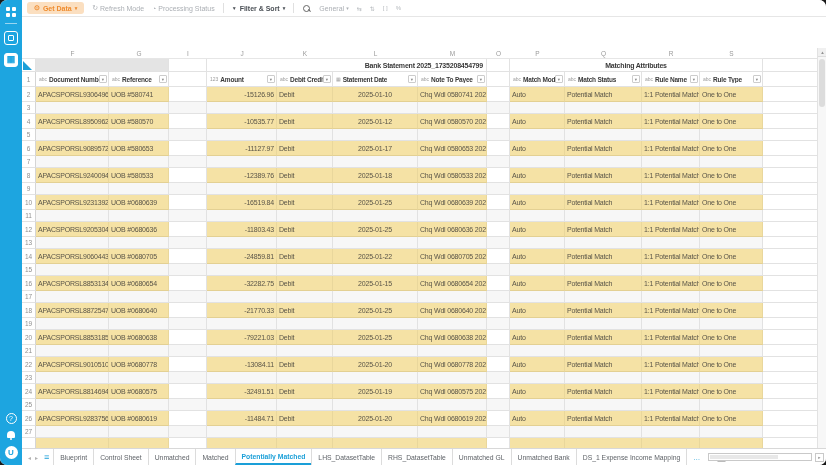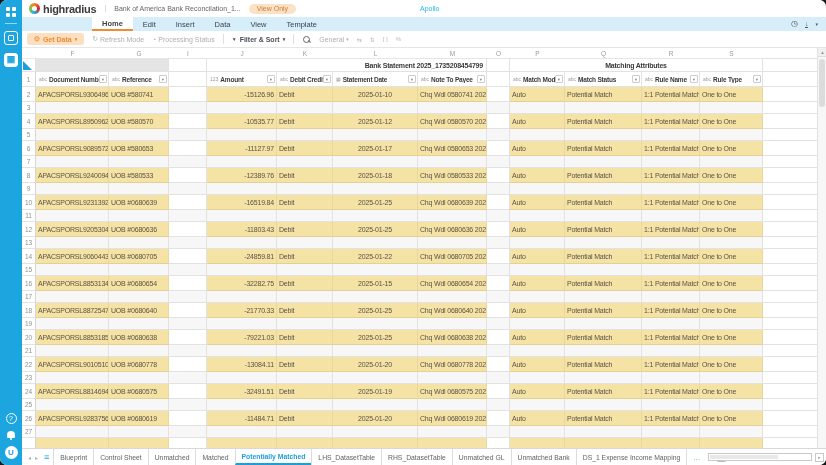--- a/index.html
+++ b/index.html
@@ -144,45 +144,21 @@
       </div>
     <div class="sb-bottom">
       <div class="help-circle">?</div>
       <div class="bell"></div>
       <div class="avatar">U</div>
     </div>
   </div>
 
   <div class="main">
 
-    <div class="topbar">
-      <span class="logo-ring">
-          <span></span>
-        </span>
-      <span class="logo-text">highradius</span>
-      <span class="doc-title">Bank of America Bank Reconcilation_1...</span>
-      <span class="view-only">View Only</span>
-      <span class="apollo">Apollo</span>
-    </div>
-
-    <div class="menubar">
-      <div id="menu-tabs" style="display:flex;align-items:stretch;">
-          <div class="mtab active">Home</div>
-          <div class="mtab">Edit</div>
-          <div class="mtab">Insert</div>
-          <div class="mtab">Data</div>
-          <div class="mtab">View</div>
-          <div class="mtab">Template</div>
-        </div>
-      <div class="menu-right">
-        <span class="mi-clock">◷</span>
-        <span class="mi-dl">↓</span>
-        <span class="mi-caret">▾</span>
-      </div>
-    </div>
+
 
     <div class="toolbar">
       <span class="btn-getdata">
         <span>⊙</span>
         <span>Get Data</span>
         <span class="caret">▾</span>
       </span>
       <span class="tb-dis">
         <span>↻</span>
         <span>Refresh Mode</span>

